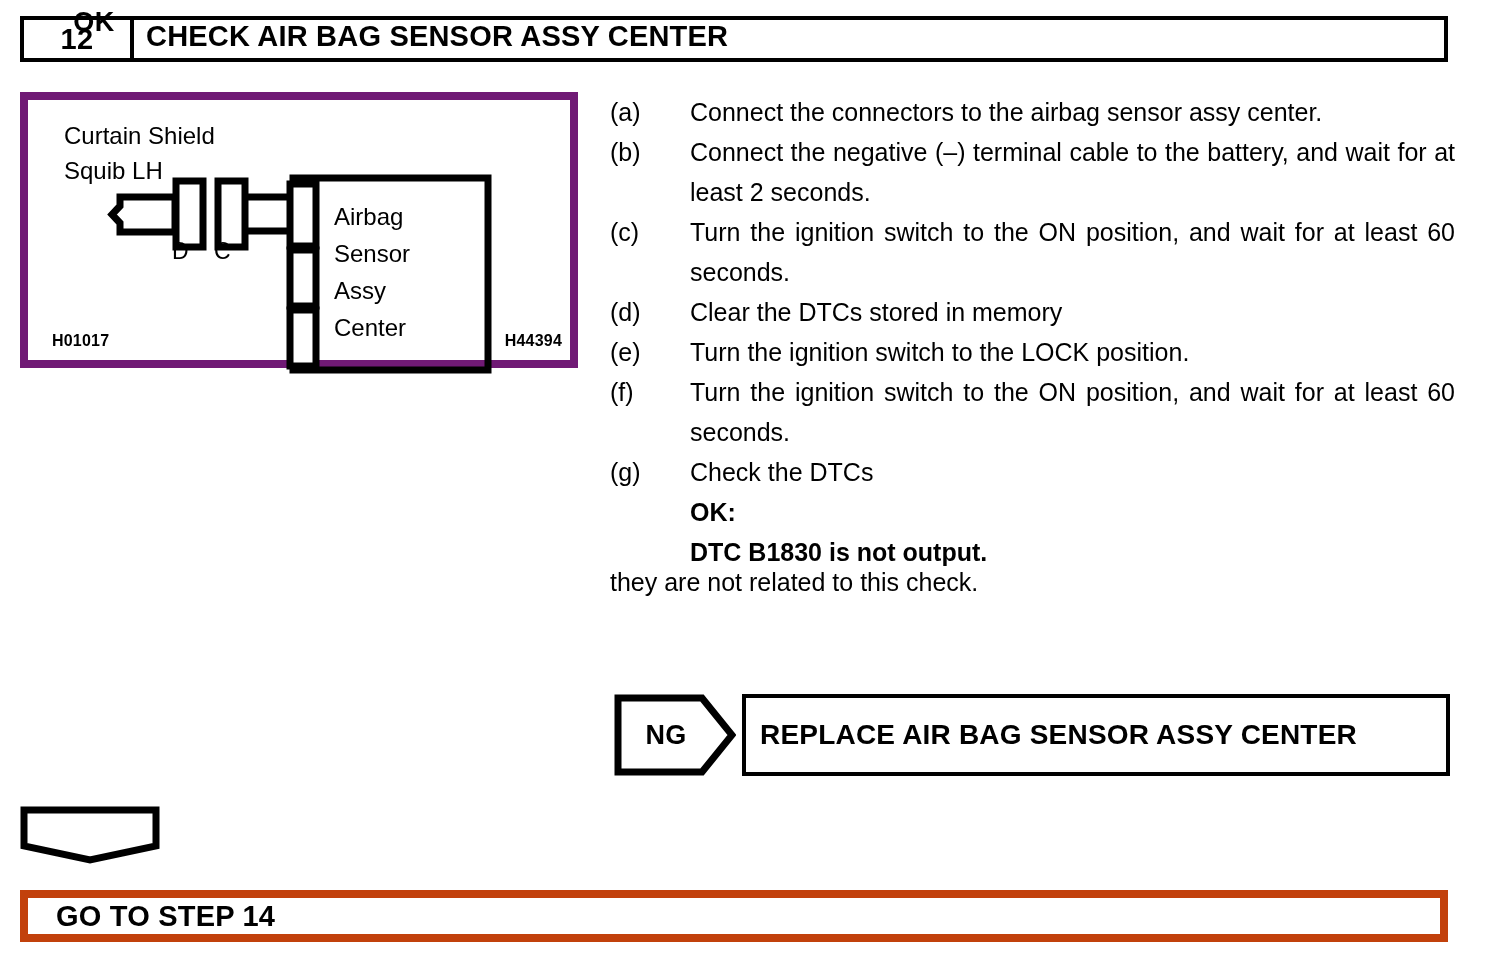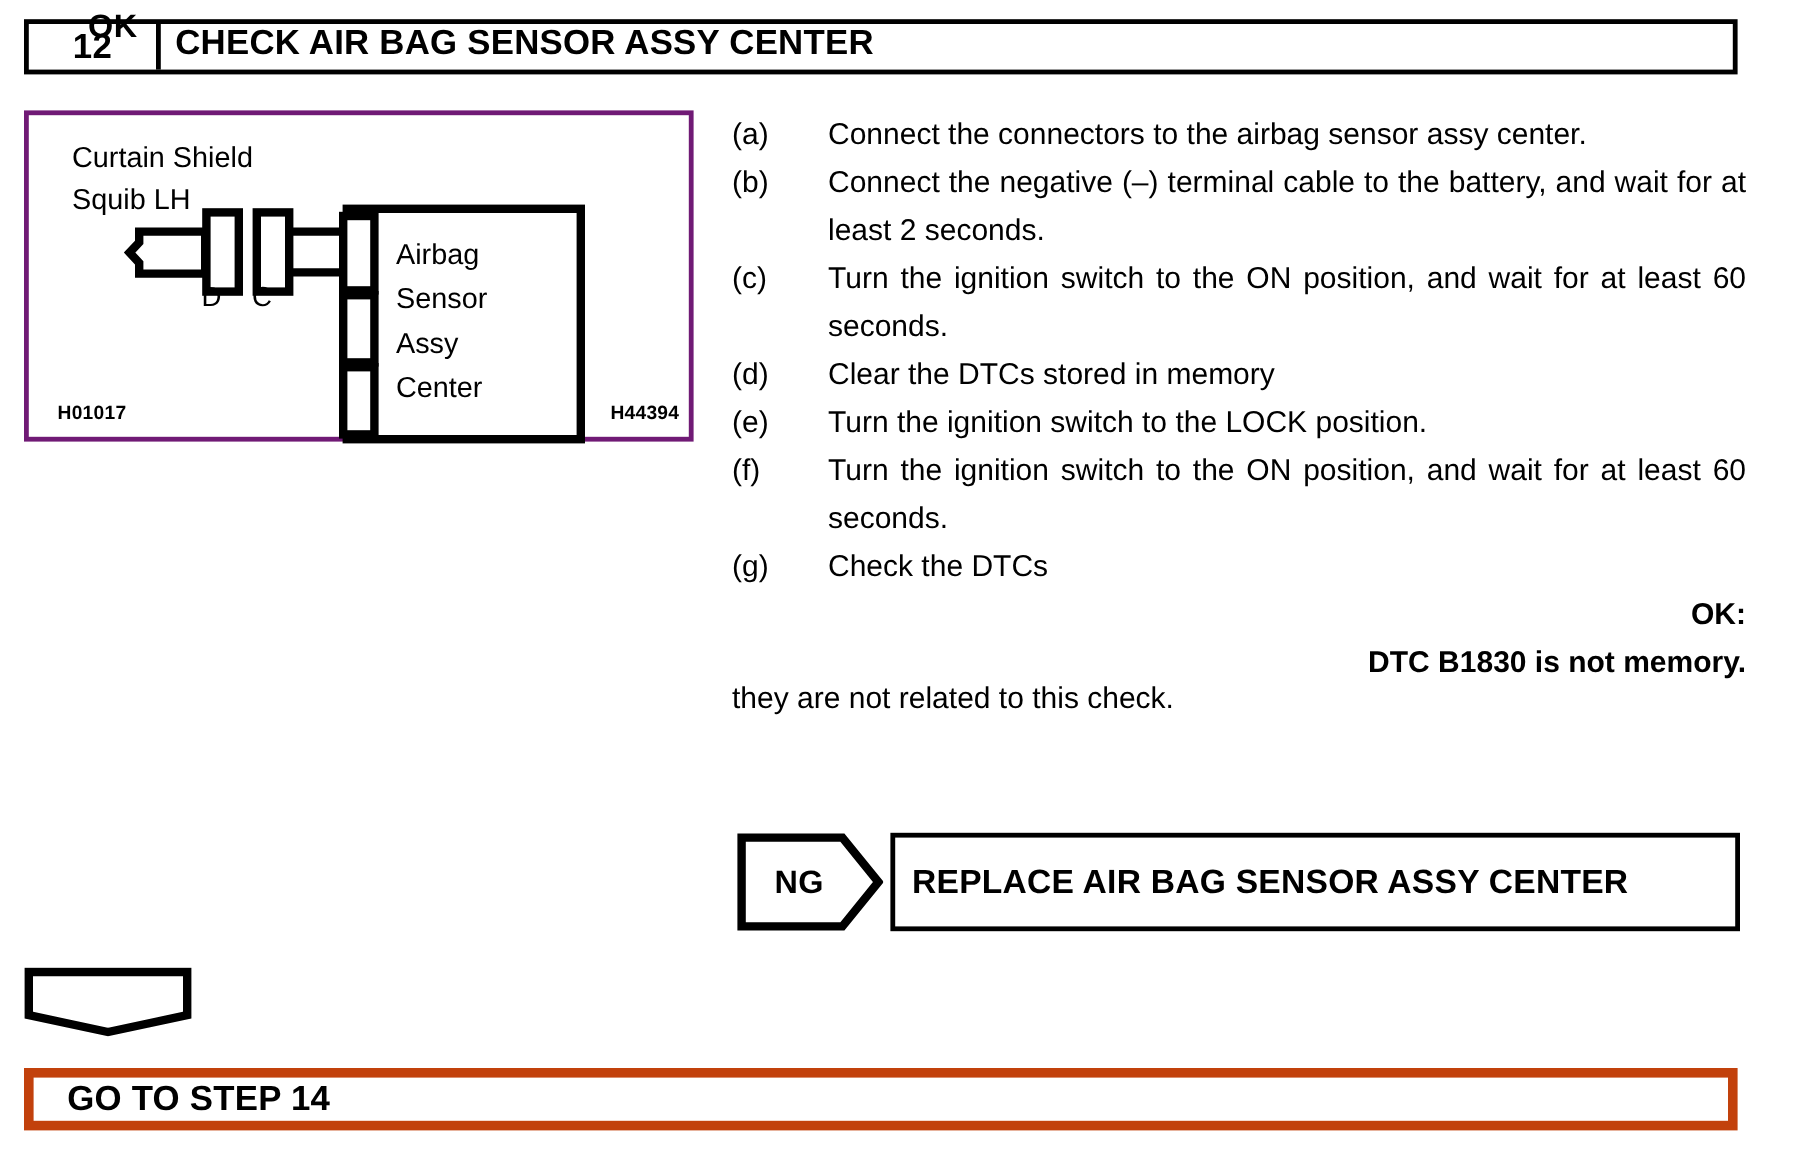--- a/index.html
+++ b/index.html
@@ -52,21 +52,21 @@
     letter-spacing: 0.2px;
   }
 
   
   #figure-panel {
     position: absolute;
     left: 20px;
     top: 92px;
     width: 558px;
     height: 276px;
-    border: 4px solid #701a75;
+    border: 8px solid #701a75;
     box-sizing: border-box;
     text-align: center;
   }
   .fig-label {
     position: absolute;
     font-size: 24px;
     line-height: 35px;
     white-space: nowrap;
   }
   #fig-caption-line1 { left: 36px; top: 18px; }
@@ -122,21 +122,20 @@
   }
   .proc-text.justify {
     text-align: justify;
     text-align-last: left;
   }
   .proc-sub {
     margin-left: 80px;
     font-size: 25px;
     line-height: 40px;
     font-weight: bold;
-    text-align: right;
   }
 
   #hint-block {
     position: absolute;
     left: 610px;
     top: 562px;
     width: 850px;
   }
   .hint-line {
     font-size: 25px;
@@ -311,21 +310,21 @@
     <div class="proc-label">(f)</div>
     <div class="proc-text justify">Turn the ignition switch to the ON position, and wait for at least 60 seconds.</div>
   </div>
 
   <div class="proc-row">
     <div class="proc-label">(g)</div>
     <div class="proc-text">Check the DTCs</div>
   </div>
 
   <div class="proc-sub">OK:</div>
-  <div class="proc-sub">DTC B1830 is not memory.</div>
+  <div class="proc-sub">DTC B1830 is not output.</div>
 </div>
 
 <div id="hint-block">
   <div class="hint-line">they are not related to this check.</div>
 </div>
 
 <div id="ng-row">
   <svg id="ng-badge" viewBox="0 0 122 82">
     <path d="M 4 4 L 88 4 L 118 41 L 88 78 L 4 78 Z" fill="none" stroke="#000" stroke-width="7" stroke-linejoin="miter"></path>
   </svg>

